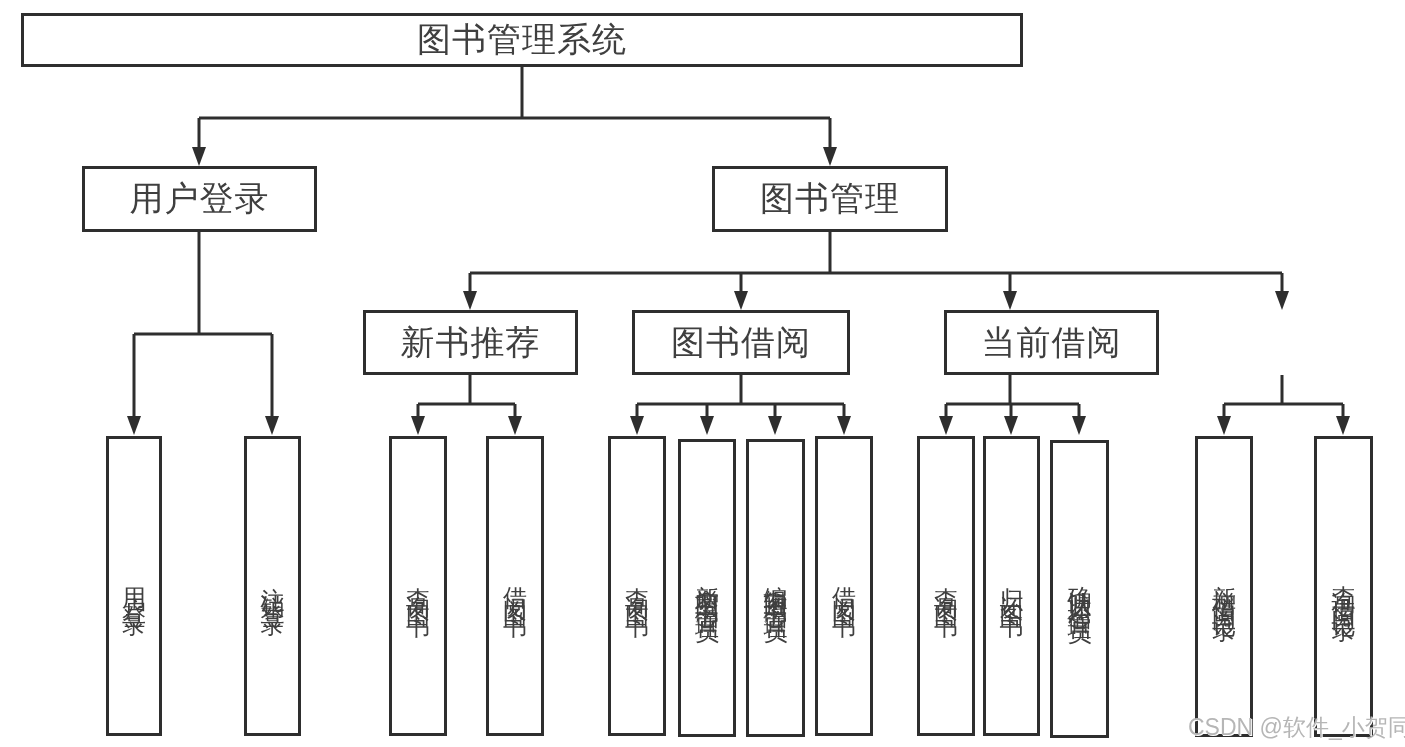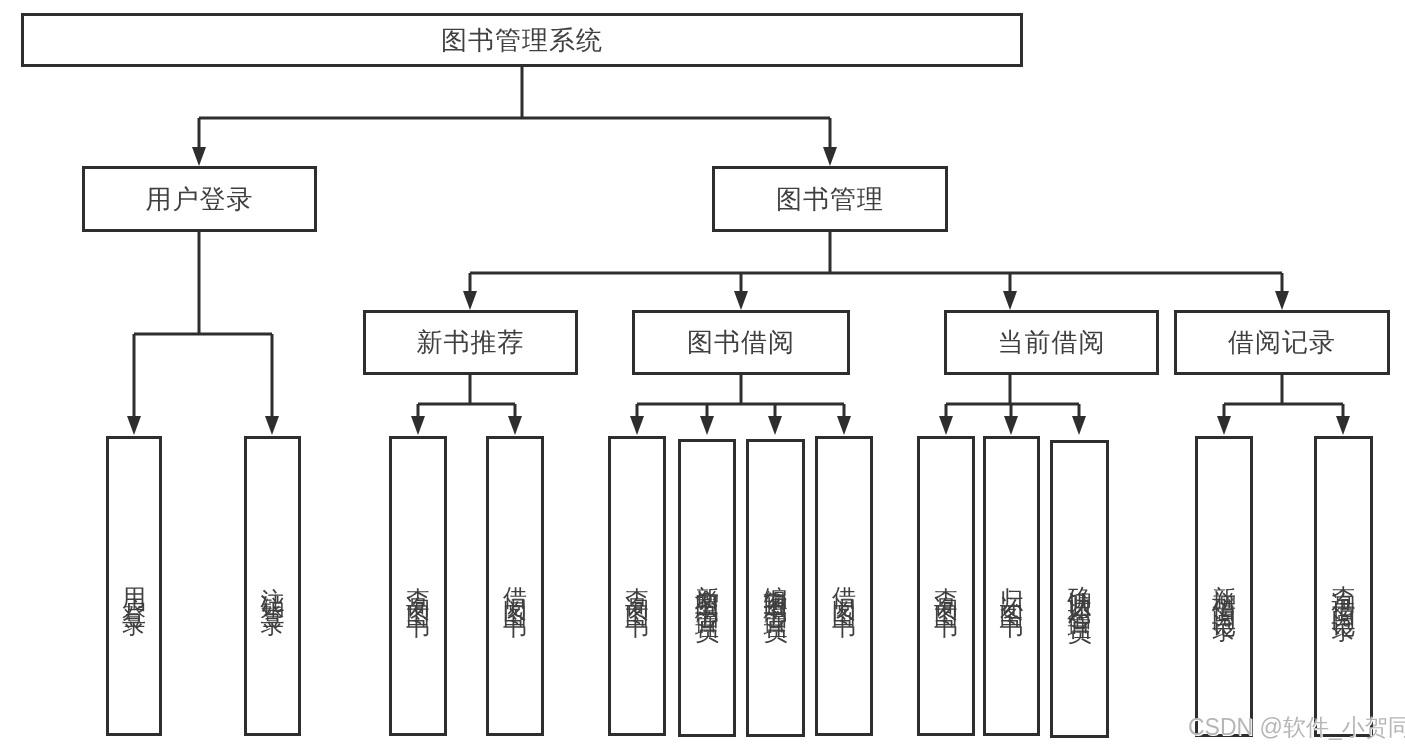--- a/index.html
+++ b/index.html
@@ -24,21 +24,21 @@
     box-sizing: border-box;
     background: #ffffff;
     border: 3px solid #2e2e2e;
     color: #3f3f3f;
     display: flex;
     align-items: center;
     justify-content: center;
     z-index: 2;
   }
   .box.h {
-    font-size: 26px;
+    font-size: 34px;
     letter-spacing: 1px;
     white-space: nowrap;
   }
   .box.v {
     writing-mode: vertical-rl;
     text-orientation: mixed;
     font-size: 24px;
     line-height: 1;
   }
   .sp-wide  { letter-spacing: 9px; }
@@ -103,21 +103,20 @@
   </svg>
 
   <div class="box h" style="left:21px; top:13px; width:1002px; height:54px;">图书管理系统</div>
 
   <div class="box h" style="left:82px; top:166px; width:235px; height:66px;">用户登录</div>
   <div class="box h" style="left:712px; top:166px; width:236px; height:66px;">图书管理</div>
 
   <div class="box h" style="left:363px; top:310px; width:215px; height:65px;">新书推荐</div>
   <div class="box h" style="left:632px; top:310px; width:218px; height:65px;">图书借阅</div>
   <div class="box h" style="left:944px; top:310px; width:215px; height:65px;">当前借阅</div>
-  <div class="box h" style="left:1174px; top:310px; width:216px; height:65px;">借阅记录</div>
 
   <div class="box v sp-wide" style="left:106px; top:436px; width:56px; height:300px;">用户登录</div>
   <div class="box v sp-wide" style="left:244px; top:436px; width:57px; height:300px;">注销登录</div>
 
   <div class="box v sp-wide" style="left:389px; top:436px; width:58px; height:300px;">查询图书</div>
   <div class="box v sp-wide" style="left:486px; top:436px; width:58px; height:300px;">借阅图书</div>
 
   <div class="box v sp-wide" style="left:608px; top:436px; width:58px; height:300px;">查询图书</div>
   <div class="box v sp-tight" style="left:678px; top:439px; width:58px; height:298px;">新增图书（管理员）</div>
   <div class="box v sp-tight" style="left:746px; top:439px; width:59px; height:298px;">编辑图书（管理员）</div>

